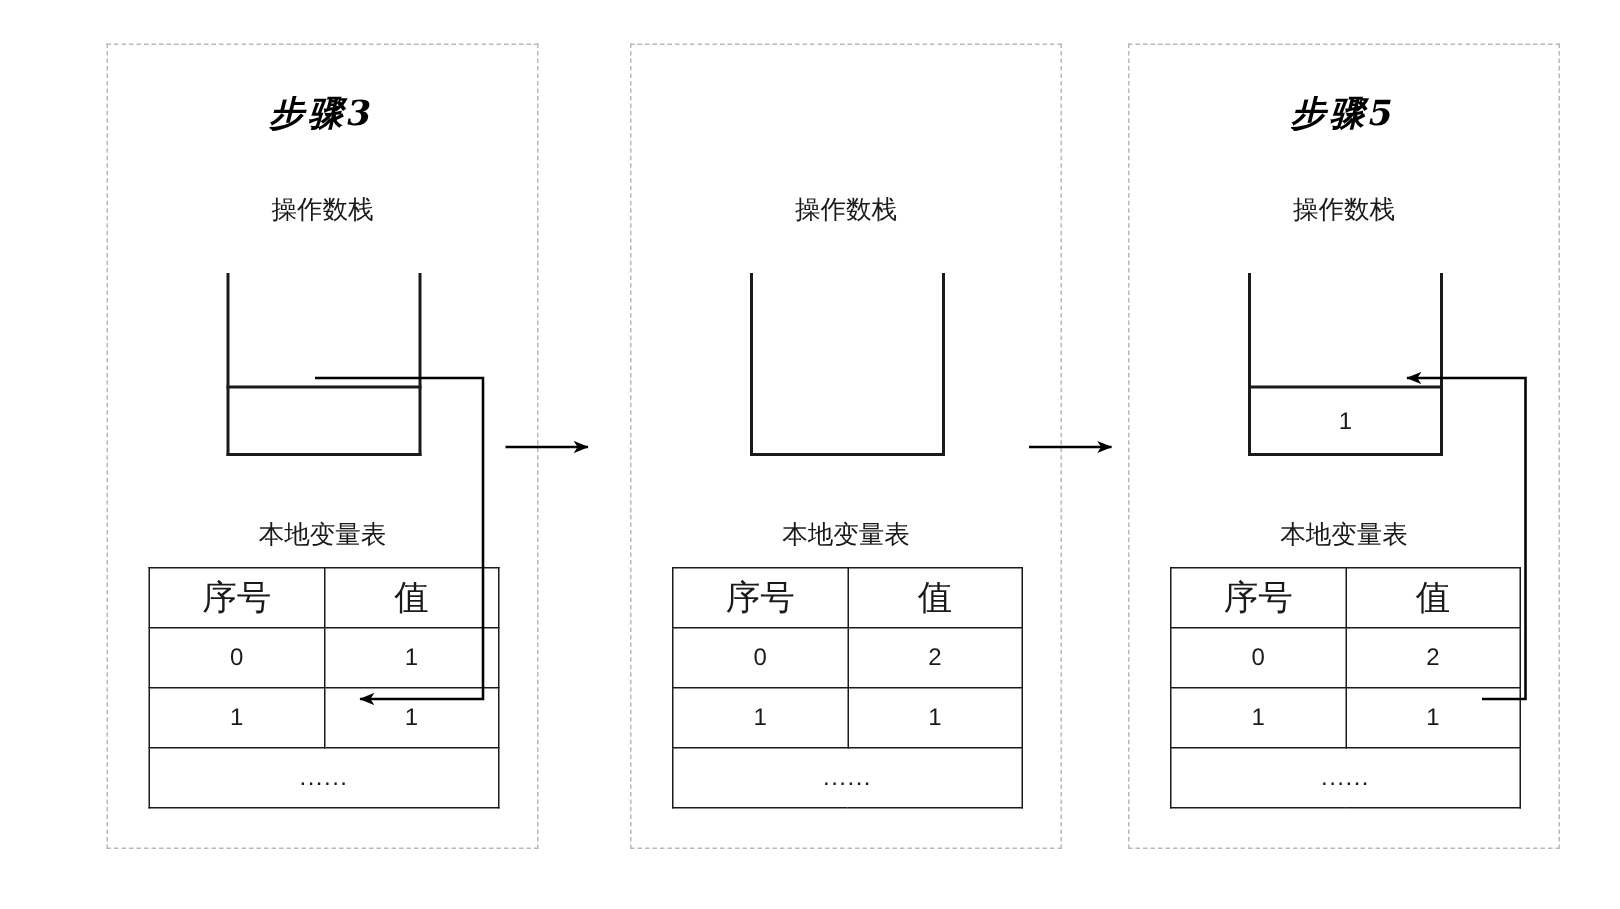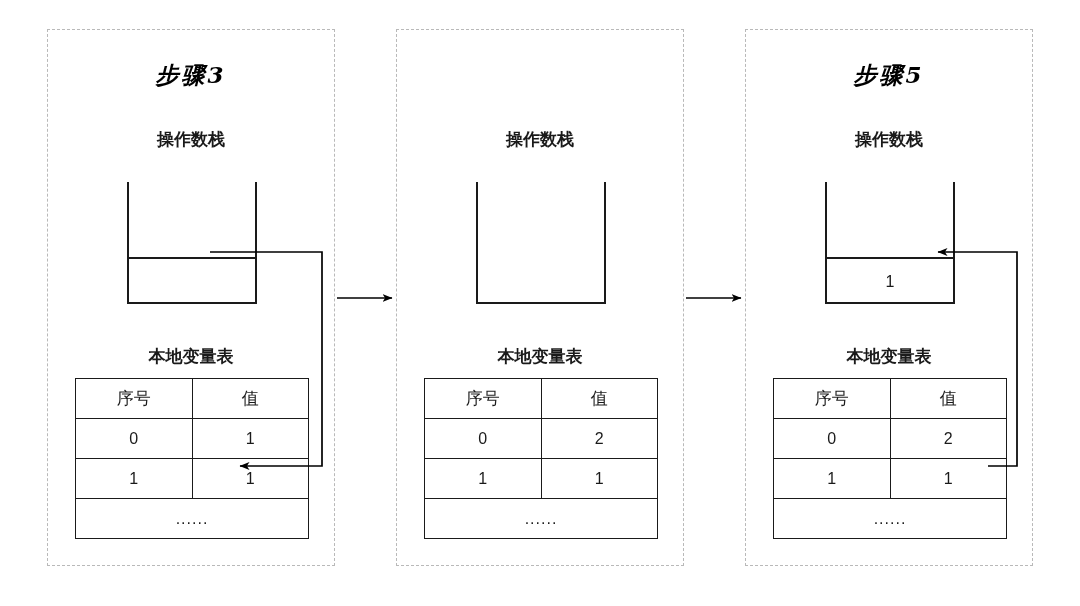--- a/index.html
+++ b/index.html
@@ -24,24 +24,25 @@
   }
 
   
   .panel {
     position: absolute;
     border: 1.5px dashed #b9b9b9;
     box-sizing: border-box;
     top: 29px;
     height: 537px;
     width: 288px;
+    margin-left: 24px;
   }
   #panel-1 { left: 47px; }
   #panel-2 { left: 396px; }
-  #panel-3 { left: 745px; }
+  #panel-3 { left: 728px; }
 
   
   .step-title {
     position: absolute;
     top: 30px;
     left: 0;
     width: 100%;
     text-align: center;
     font-family: "DejaVu Serif", "Liberation Serif", serif;
     font-size: 23px;
@@ -52,21 +53,21 @@
   }
 
   
   .section-label {
     position: absolute;
     left: 0;
     width: 100%;
     text-align: center;
     font-size: 17px;
     color: #1a1a1a;
-    font-weight: bold;
+    font-weight: normal;
   }
   .label-stack { top: 98px; }
   .label-table { top: 315px; }
 
   
   .stack {
     position: absolute;
     top: 152px;
     left: 79px;
     width: 130px;
@@ -103,21 +104,21 @@
   .var-table td {
     border: 1.6px solid #1a1a1a;
     height: 39px;
     text-align: center;
     vertical-align: middle;
     font-size: 16px;
     color: #1a1a1a;
     padding: 0;
   }
   .var-table td.head {
-    font-size: 17px;
+    font-size: 23px;
   }
   .var-table td.ellipsis {
     letter-spacing: 1px;
     font-size: 16px;
   }
 
   
   #overlay {
     position: absolute;
     left: 0; top: 0;

